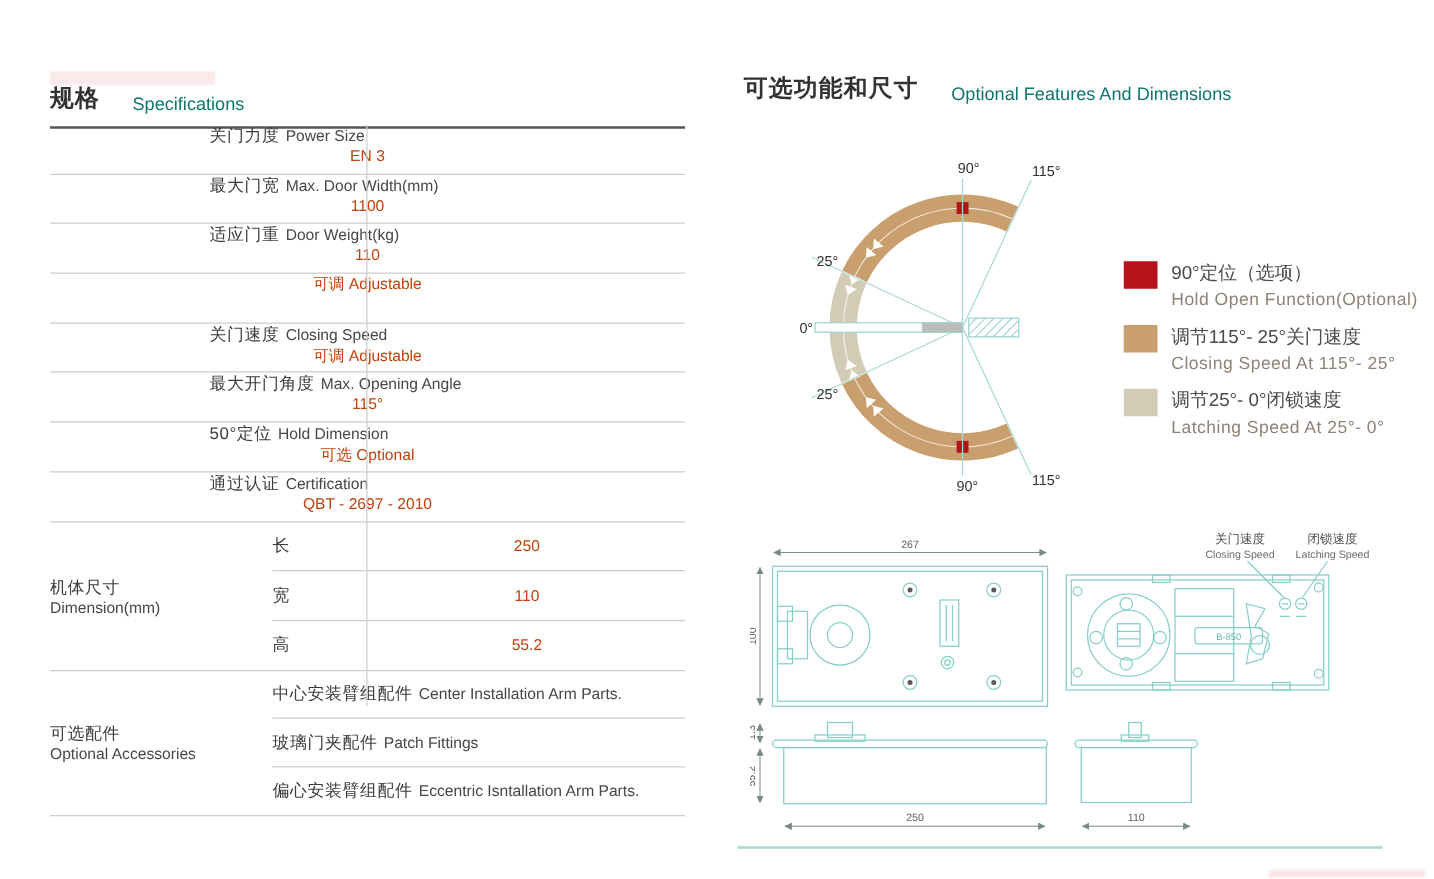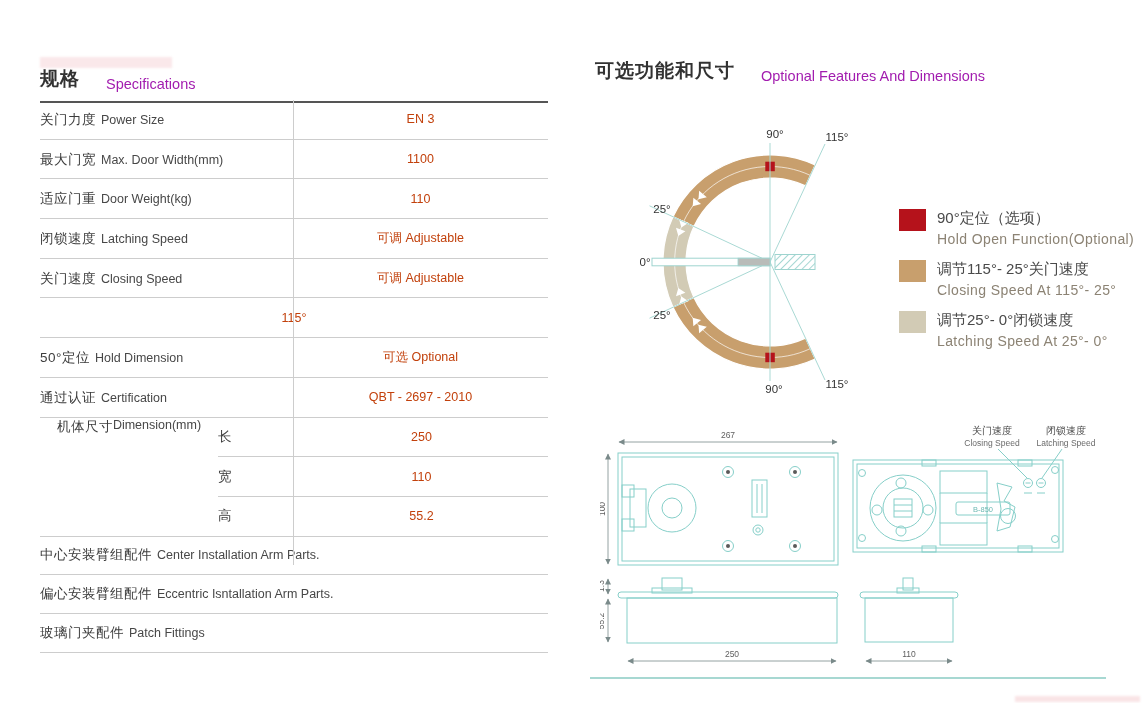--- a/index.html
+++ b/index.html
@@ -2,34 +2,34 @@
 <html><head>
 <meta charset="utf-8">
 <style>
   html,body{margin:0;padding:0;background:#fff;}
   .page{position:relative;width:1147px;height:703px;background:#ffffff;
         font-family:"Liberation Sans","DejaVu Sans",sans-serif;overflow:hidden;}
 
   
   .sec-title{position:absolute;display:flex;align-items:flex-end;gap:26px;white-space:nowrap;}
   .sec-title .zh{font-size:19px;font-weight:bold;color:#323232;letter-spacing:1px;}
-  .sec-title .en{font-size:14.5px;color:#a21caf;}
+  .sec-title .en{font-size:14.5px;color:#0f766e;}
   #left-title{left:40px;top:66px;width:508px;padding-bottom:9px;border-bottom:2px solid #555;}
   #right-title{left:595px;top:58px;}
 
   
   .spec-table{position:absolute;left:40px;top:100px;width:508px;}
-  .srow{display:flex;height:38.7px;align-items:center;border-bottom:1px solid #cdcdcd;}
+  .srow{display:flex;height:38.7px;align-items:center;border-bottom:1px solid #cdcdcd;flex-direction:column;}
   .srow .lbl{width:253px;white-space:nowrap;}
   .zh-lbl{font-size:13.5px;color:#3c3c3c;letter-spacing:.5px;}
   .en-lbl{font-size:12.5px;color:#474747;margin-left:5px;}
   .val{flex:1;text-align:center;font-size:12.5px;color:#c2410c;}
 
   .grow{display:flex;border-bottom:1px solid #cdcdcd;}
-  .glbl{width:178px;display:flex;justify-content:center;}
+  .glbl{width:178px;display:flex;flex-direction:column;justify-content:center;}
   .gsub{flex:1;display:flex;flex-direction:column;}
   .gsubrow{display:flex;height:38.7px;align-items:center;border-bottom:1px solid #cdcdcd;}
   .gsub .gsubrow:last-child{border-bottom:none;}
   .sublbl{width:77px;font-size:13.5px;color:#3c3c3c;}
   .arow{height:37.7px;display:flex;align-items:center;border-bottom:1px solid #cdcdcd;text-align:right;}
   .gsub .arow:last-child{border-bottom:none;}
   .vdiv{position:absolute;left:293px;top:100px;width:1px;height:465px;background:#cdcdcd;}
 
   
   .legend{position:absolute;left:899px;top:209px;}
@@ -72,28 +72,28 @@
     </div>
     <div class="srow">
       <div class="lbl"><span class="zh-lbl">最大门宽</span><span class="en-lbl">Max. Door Width(mm)</span></div>
       <div class="val">1100</div>
     </div>
     <div class="srow">
       <div class="lbl"><span class="zh-lbl">适应门重</span><span class="en-lbl">Door Weight(kg)</span></div>
       <div class="val">110</div>
     </div>
     <div class="srow">
-      <div class="lbl"><span class="zh-lbl">闭锁速度</span><span class="en-lbl">Latching Speed</span></div>
       <div class="val">可调 Adjustable</div>
     </div>
     <div class="srow">
       <div class="lbl"><span class="zh-lbl">关门速度</span><span class="en-lbl">Closing Speed</span></div>
       <div class="val">可调 Adjustable</div>
     </div>
     <div class="srow">
+      <div class="lbl"><span class="zh-lbl">最大开门角度</span><span class="en-lbl">Max. Opening Angle</span></div>
       <div class="val">115°</div>
     </div>
     <div class="srow">
       <div class="lbl"><span class="zh-lbl">50°定位</span><span class="en-lbl">Hold Dimension</span></div>
       <div class="val">可选 Optional</div>
     </div>
     <div class="srow">
       <div class="lbl"><span class="zh-lbl">通过认证</span><span class="en-lbl">Certification</span></div>
       <div class="val">QBT - 2697 - 2010</div>
     </div>
@@ -113,32 +113,36 @@
           <div class="val">110</div>
         </div>
         <div class="gsubrow">
           <span class="sublbl">高</span>
           <div class="val">55.2</div>
         </div>
       </div>
     </div>
 
     <div class="grow" style="border-bottom:1px solid #cdcdcd;">
+      <div class="glbl">
+        <span class="zh-lbl">可选配件</span>
+        <span class="en-lbl" style="margin-left:0">Optional Accessories</span>
+      </div>
       <div class="gsub">
         <div class="arow">
           <span class="zh-lbl">中心安装臂组配件</span>
           <span class="en-lbl">Center Installation Arm Parts.</span>
         </div>
         <div class="arow">
+          <span class="zh-lbl">玻璃门夹配件</span>
+          <span class="en-lbl">Patch Fittings</span>
+        </div>
+        <div class="arow">
           <span class="zh-lbl">偏心安装臂组配件</span>
           <span class="en-lbl">Eccentric Isntallation Arm Parts.</span>
-        </div>
-        <div class="arow">
-          <span class="zh-lbl">玻璃门夹配件</span>
-          <span class="en-lbl">Patch Fittings</span>
         </div>
       </div>
     </div>
   </div>
   <div class="vdiv"></div>
 
   <div class="sec-title" id="right-title">
     <span class="zh">可选功能和尺寸</span>
     <span class="en">Optional Features And Dimensions</span>
   </div>

